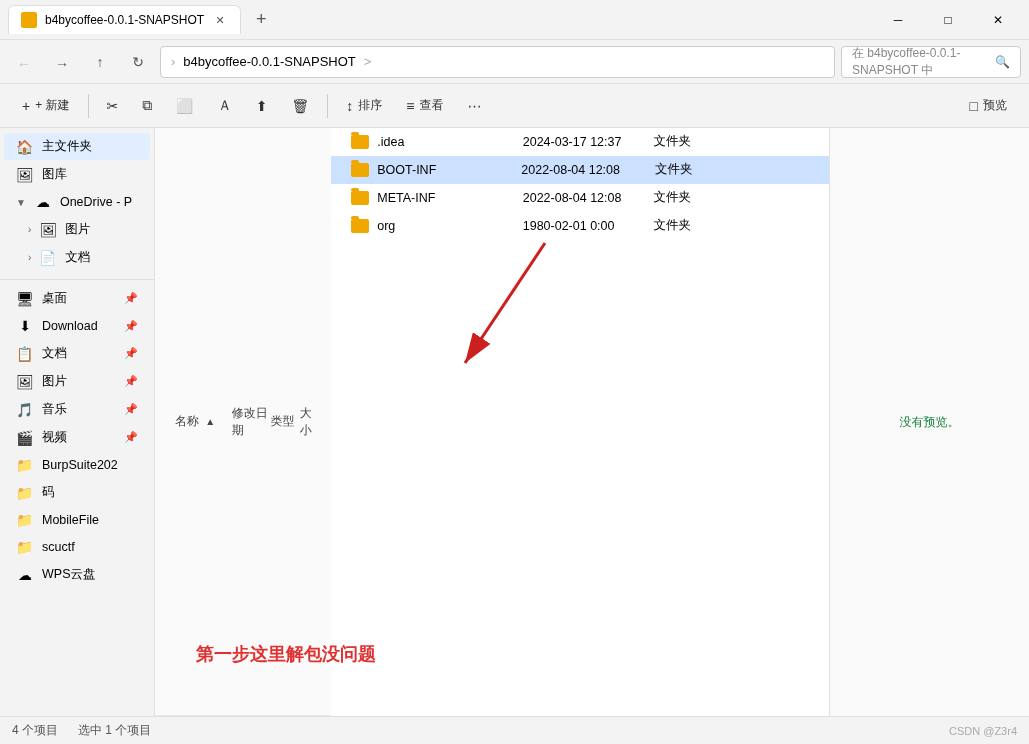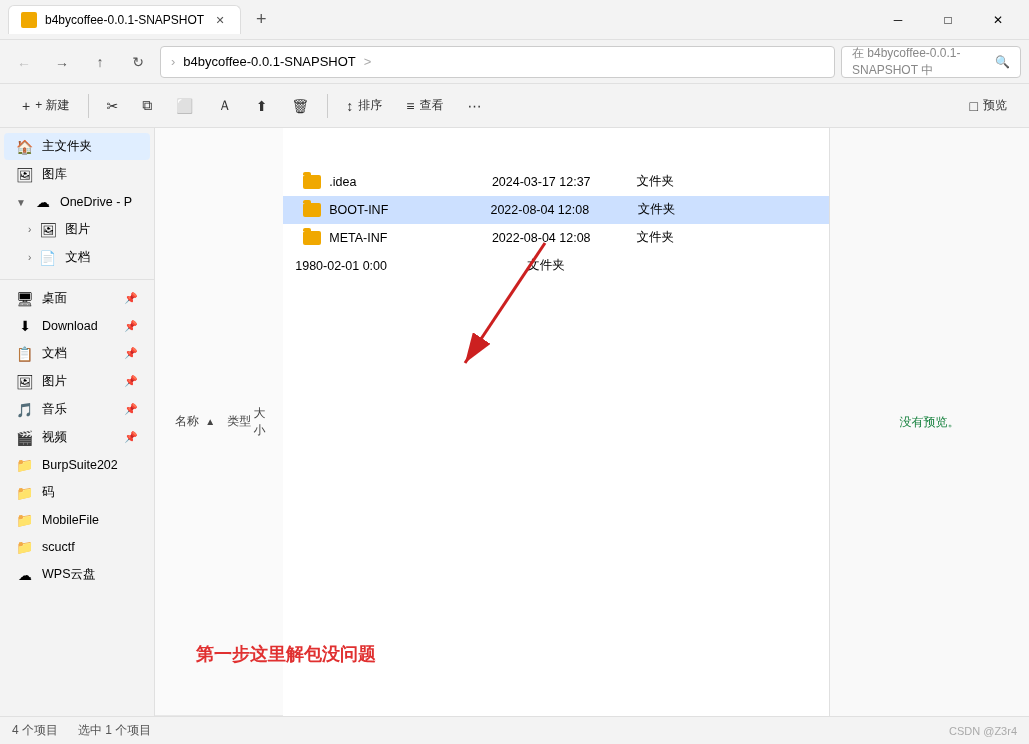--- a/index.html
+++ b/index.html
@@ -223,21 +223,20 @@
     .col-name { flex: 2.5; padding: 0 8px; cursor: pointer; }
     .col-date { flex: 2; cursor: pointer; }
     .col-type { flex: 1.5; cursor: pointer; }
     .col-size { flex: 1; cursor: pointer; }
     .col-sort-arrow { font-size: 10px; margin-left: 3px; }
 
     .file-list {
       flex: 1;
       overflow-y: auto;
       position: relative;
-      margin-top: 40px;
     }
     .file-row {
       display: flex;
       align-items: center;
       padding: 5px 12px;
       font-size: 12.5px;
       cursor: pointer;
       border-bottom: 1px solid transparent;
     }
     .file-row.selected { background: #cce0ff; gap: 20px; }
@@ -481,20 +480,23 @@
     </div>
   </div>
 
   <div class="file-area" style="position:relative;">
 
     <div class="file-list-header">
       <div class="col-name">
         <span>名称</span>
         <span class="col-sort-arrow">▲</span>
       </div>
+      <div class="col-date">
+        <span>修改日期</span>
+      </div>
       <div class="col-type">
         <span>类型</span>
       </div>
       <div class="col-size">
         <span>大小</span>
       </div>
     </div>
 
     <div class="file-list" id="file-list-container">
     <div class="file-row">
@@ -518,20 +520,24 @@
         <div class="file-row">
       <div class="col-name">
         <span class="folder-icon"></span>
         <span>META-INF</span>
       </div>
       <div class="col-date">2022-08-04 12:08</div>
       <div class="col-type">文件夹</div>
       <div class="col-size"></div>
     </div>
         <div class="file-row">
+      <div class="col-name">
+        <span class="folder-icon"></span>
+        <span>org</span>
+      </div>
       <div class="col-date">1980-02-01 0:00</div>
       <div class="col-type">文件夹</div>
       <div class="col-size"></div>
     </div>
       </div>
 
     <div class="annotation-overlay">
 
       <svg style="position:absolute; top:95px; left:270px; width:160px; height:200px;">
         <defs>

